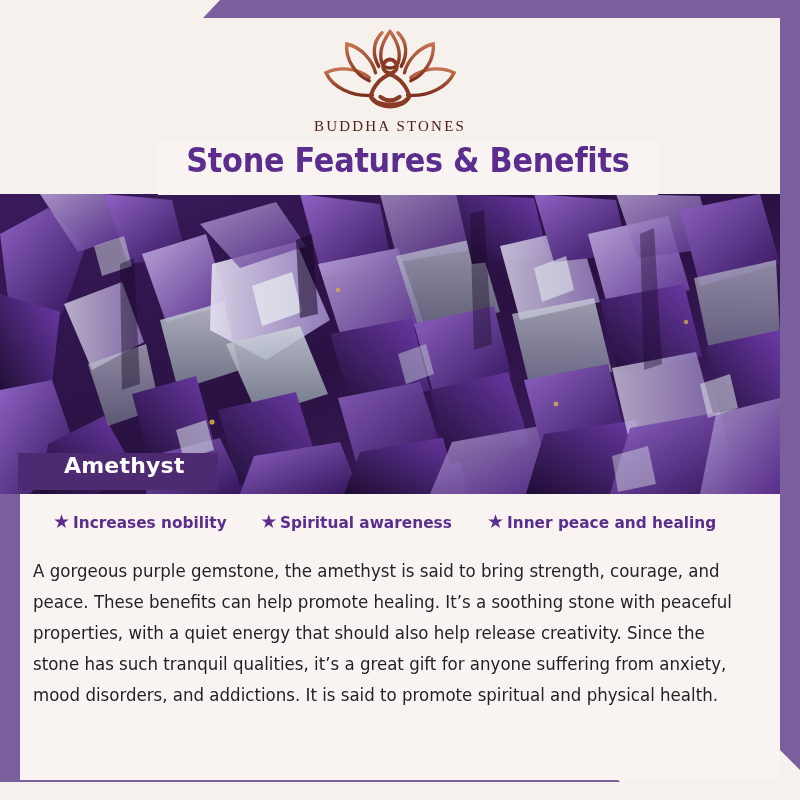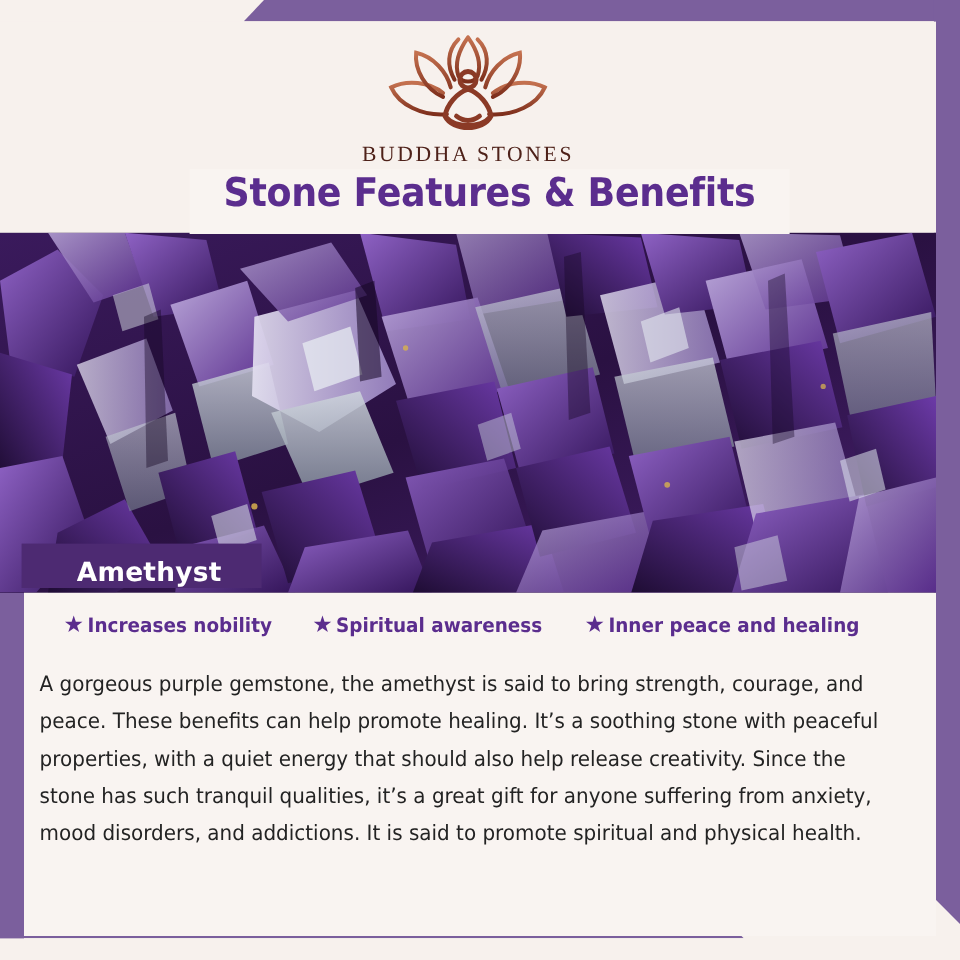--- a/index.html
+++ b/index.html
@@ -61,21 +61,21 @@
     justify-content: flex-start;
     padding-top: 10px;
   }
   .logo-mark {
     width: 160px; height: 88px;
     display: block;
   }
   .logo-word {
     margin-top: 2px;
     font-family: "Liberation Serif", serif;
-    font-size: 18px;
+    font-size: 15px;
     letter-spacing: 2.2px;
     color: #4e2119;
     font-weight: 400;
   }
 
   
   .titlebar {
     position: absolute;
     top: 141px; left: 158px;
     width: 500px; height: 54px;
@@ -105,21 +105,21 @@
   }
   .photo svg { display: block; width: 780px; height: 300px; }
 
   
   .stone-banner {
     position: absolute;
     top: 453px; left: 18px;
     width: 200px; height: 37px;
     background: #4d2a72;
     display: flex;
-    align-items: flex-end;
+    align-items: flex-start;
     padding-left: 46px;
     z-index: 5;
   }
   .stone-banner-text {
     font-family: "DejaVu Sans", sans-serif;
     color: #ffffff;
     font-size: 22px;
     font-weight: 700;
     letter-spacing: 0.2px;
   }

